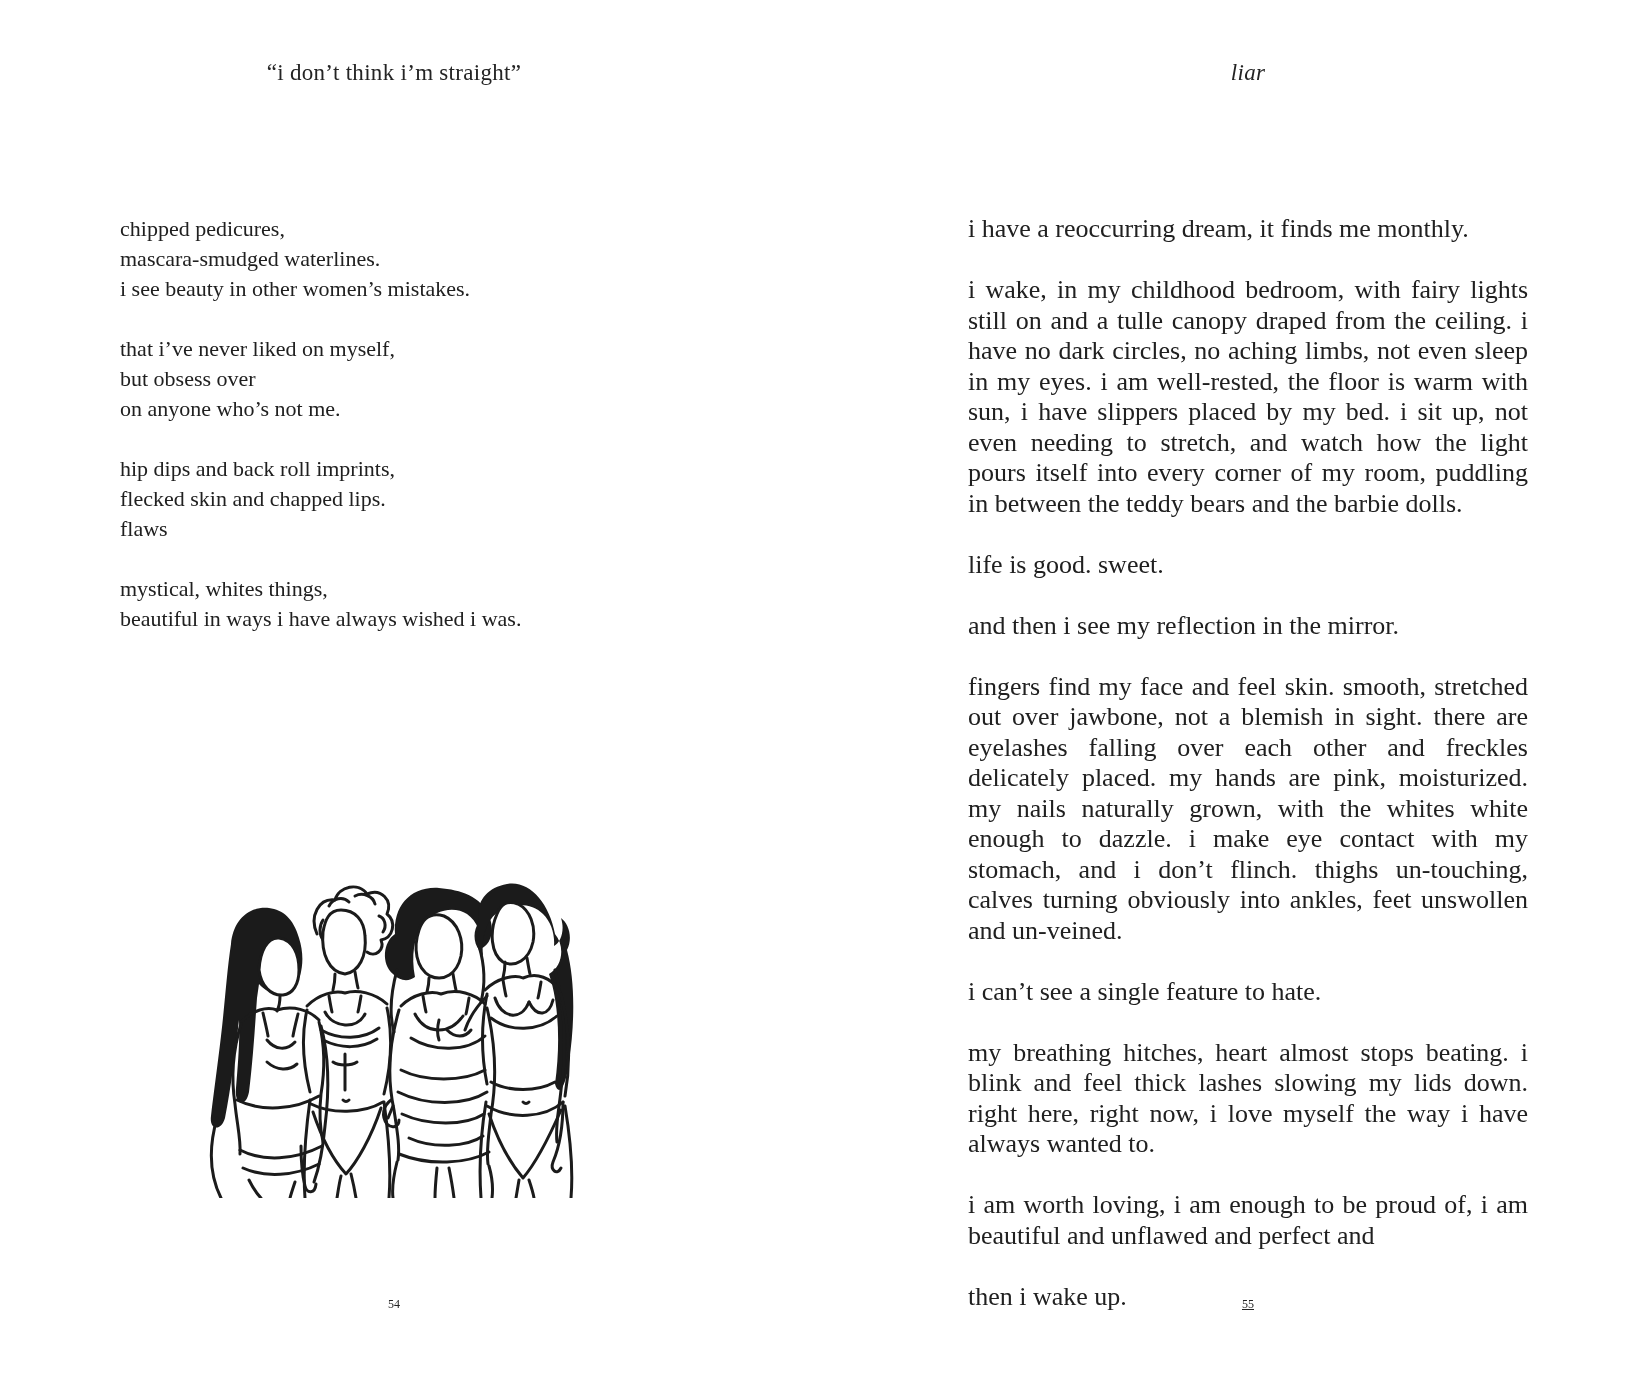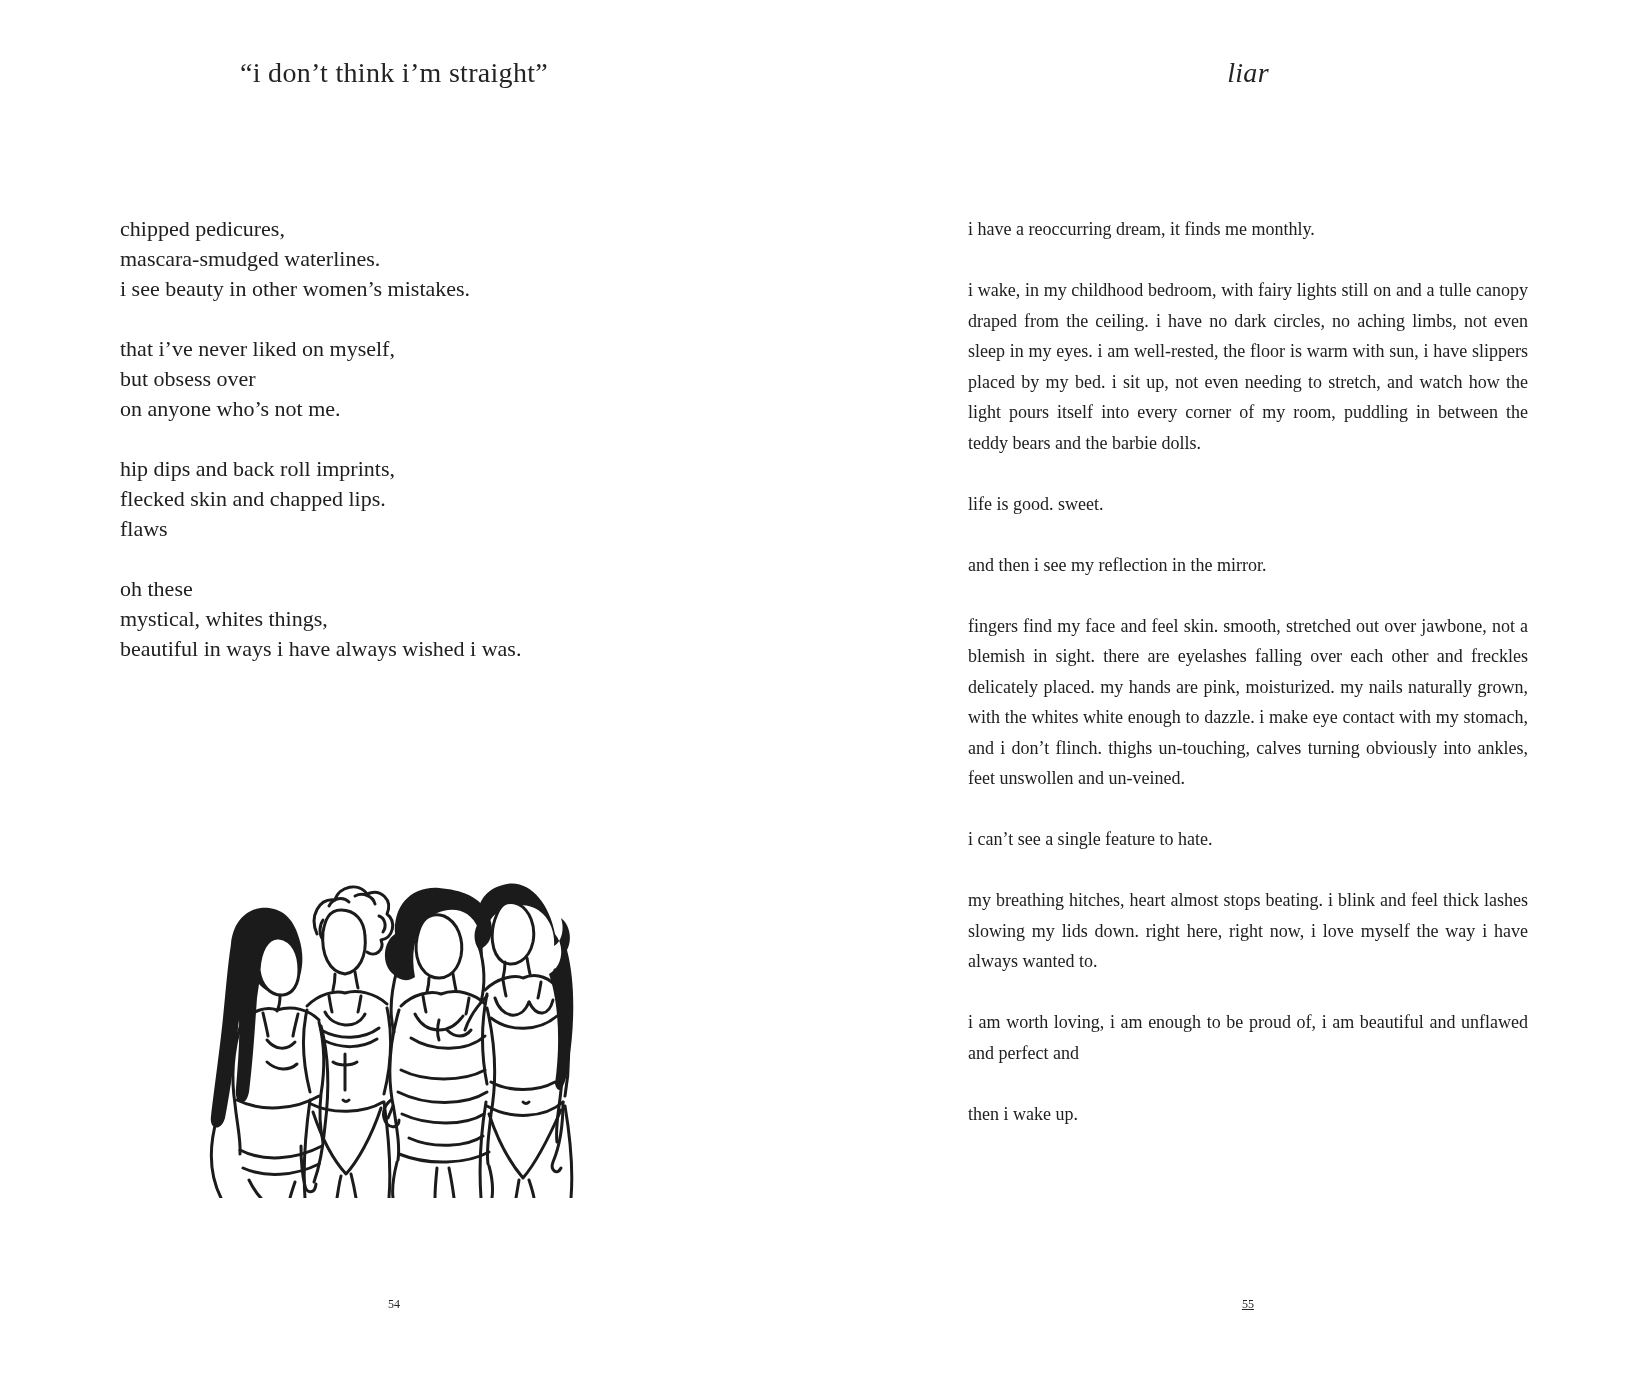--- a/index.html
+++ b/index.html
@@ -11,21 +11,21 @@
     position: relative;
     width: 1643px;
     height: 1396px;
     font-family: "Liberation Serif", serif;
     color: #1c1c1c;
     overflow: hidden;
   }
   .running-header {
     position: absolute;
     top: 58px;
-    font-size: 28px;
+    font-size: 23px;
     line-height: 30px;
     text-align: center;
     letter-spacing: 0.3px;
     color: #242424;
   }
   .running-header.left  { left: 120px; width: 548px; }
   .running-header.right { left: 968px; width: 560px; font-style: italic; }
 
   .poem {
     position: absolute;
@@ -37,21 +37,21 @@
     color: #202020;
   }
   .stanza { margin: 0 0 30px 0; font-family: Liberation Serif, serif; }
   .poem-line { display: block; }
 
   .prose {
     position: absolute;
     left: 968px;
     top: 214px;
     width: 560px;
-    font-size: 18px;
+    font-size: 26px;
     line-height: 30.5px;
     text-align: justify;
     color: #202020;
   }
   .prose p { margin: 0 0 30.5px 0; }
 
   .page-number {
     position: absolute;
     top: 1297px;
     font-size: 12px;
@@ -86,21 +86,20 @@
     <span class="poem-line">that i’ve never liked on myself,</span>
     <span class="poem-line">but obsess over</span>
     <span class="poem-line">on anyone who’s not me.</span>
   </p>
   <p class="stanza">
     <span class="poem-line">hip dips and back roll imprints,</span>
     <span class="poem-line">flecked skin and chapped lips.</span>
     <span class="poem-line">flaws</span>
   </p>
   <p class="stanza">
-    <span class="poem-line">oh these</span>
     <span class="poem-line">mystical, whites things,</span>
     <span class="poem-line">beautiful in ways i have always wished i was.</span>
   </p>
 </div>
 
 <figure class="illustration">
   <svg viewBox="0 0 408 348" xmlns="http://www.w3.org/2000/svg" fill="none" stroke="#1b1b1b" stroke-width="3" stroke-linecap="round" stroke-linejoin="round">
 
     <g>
 

